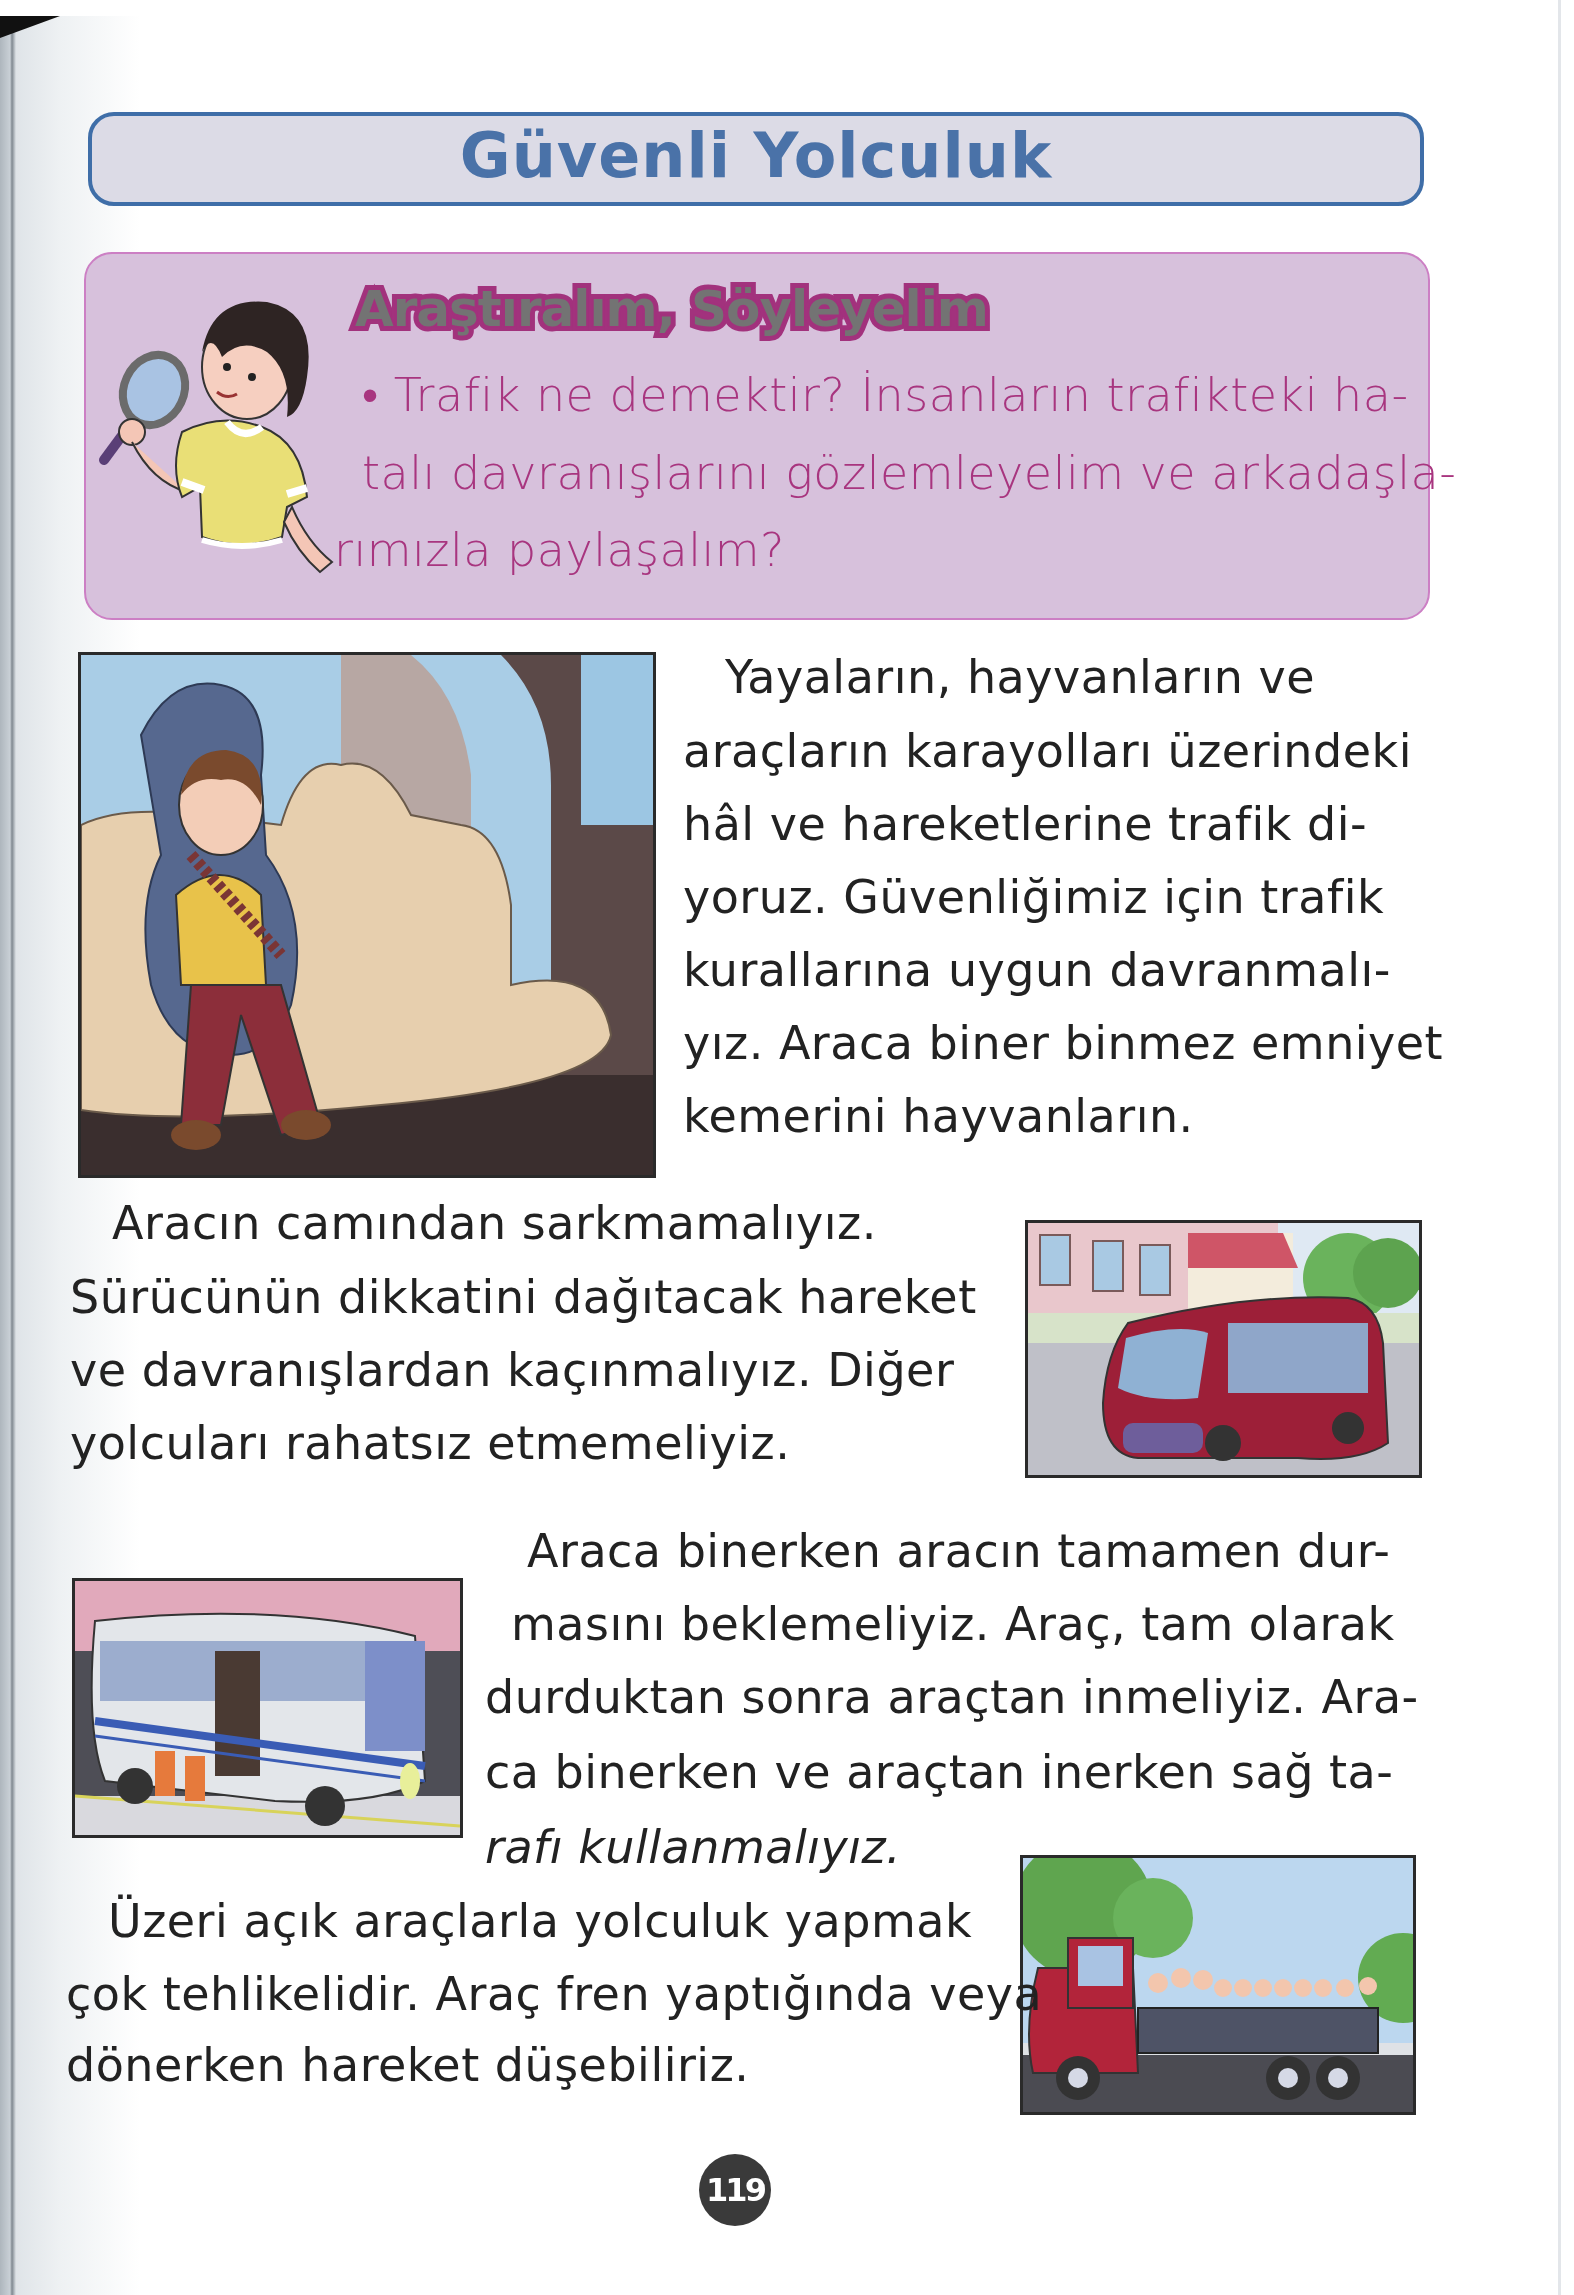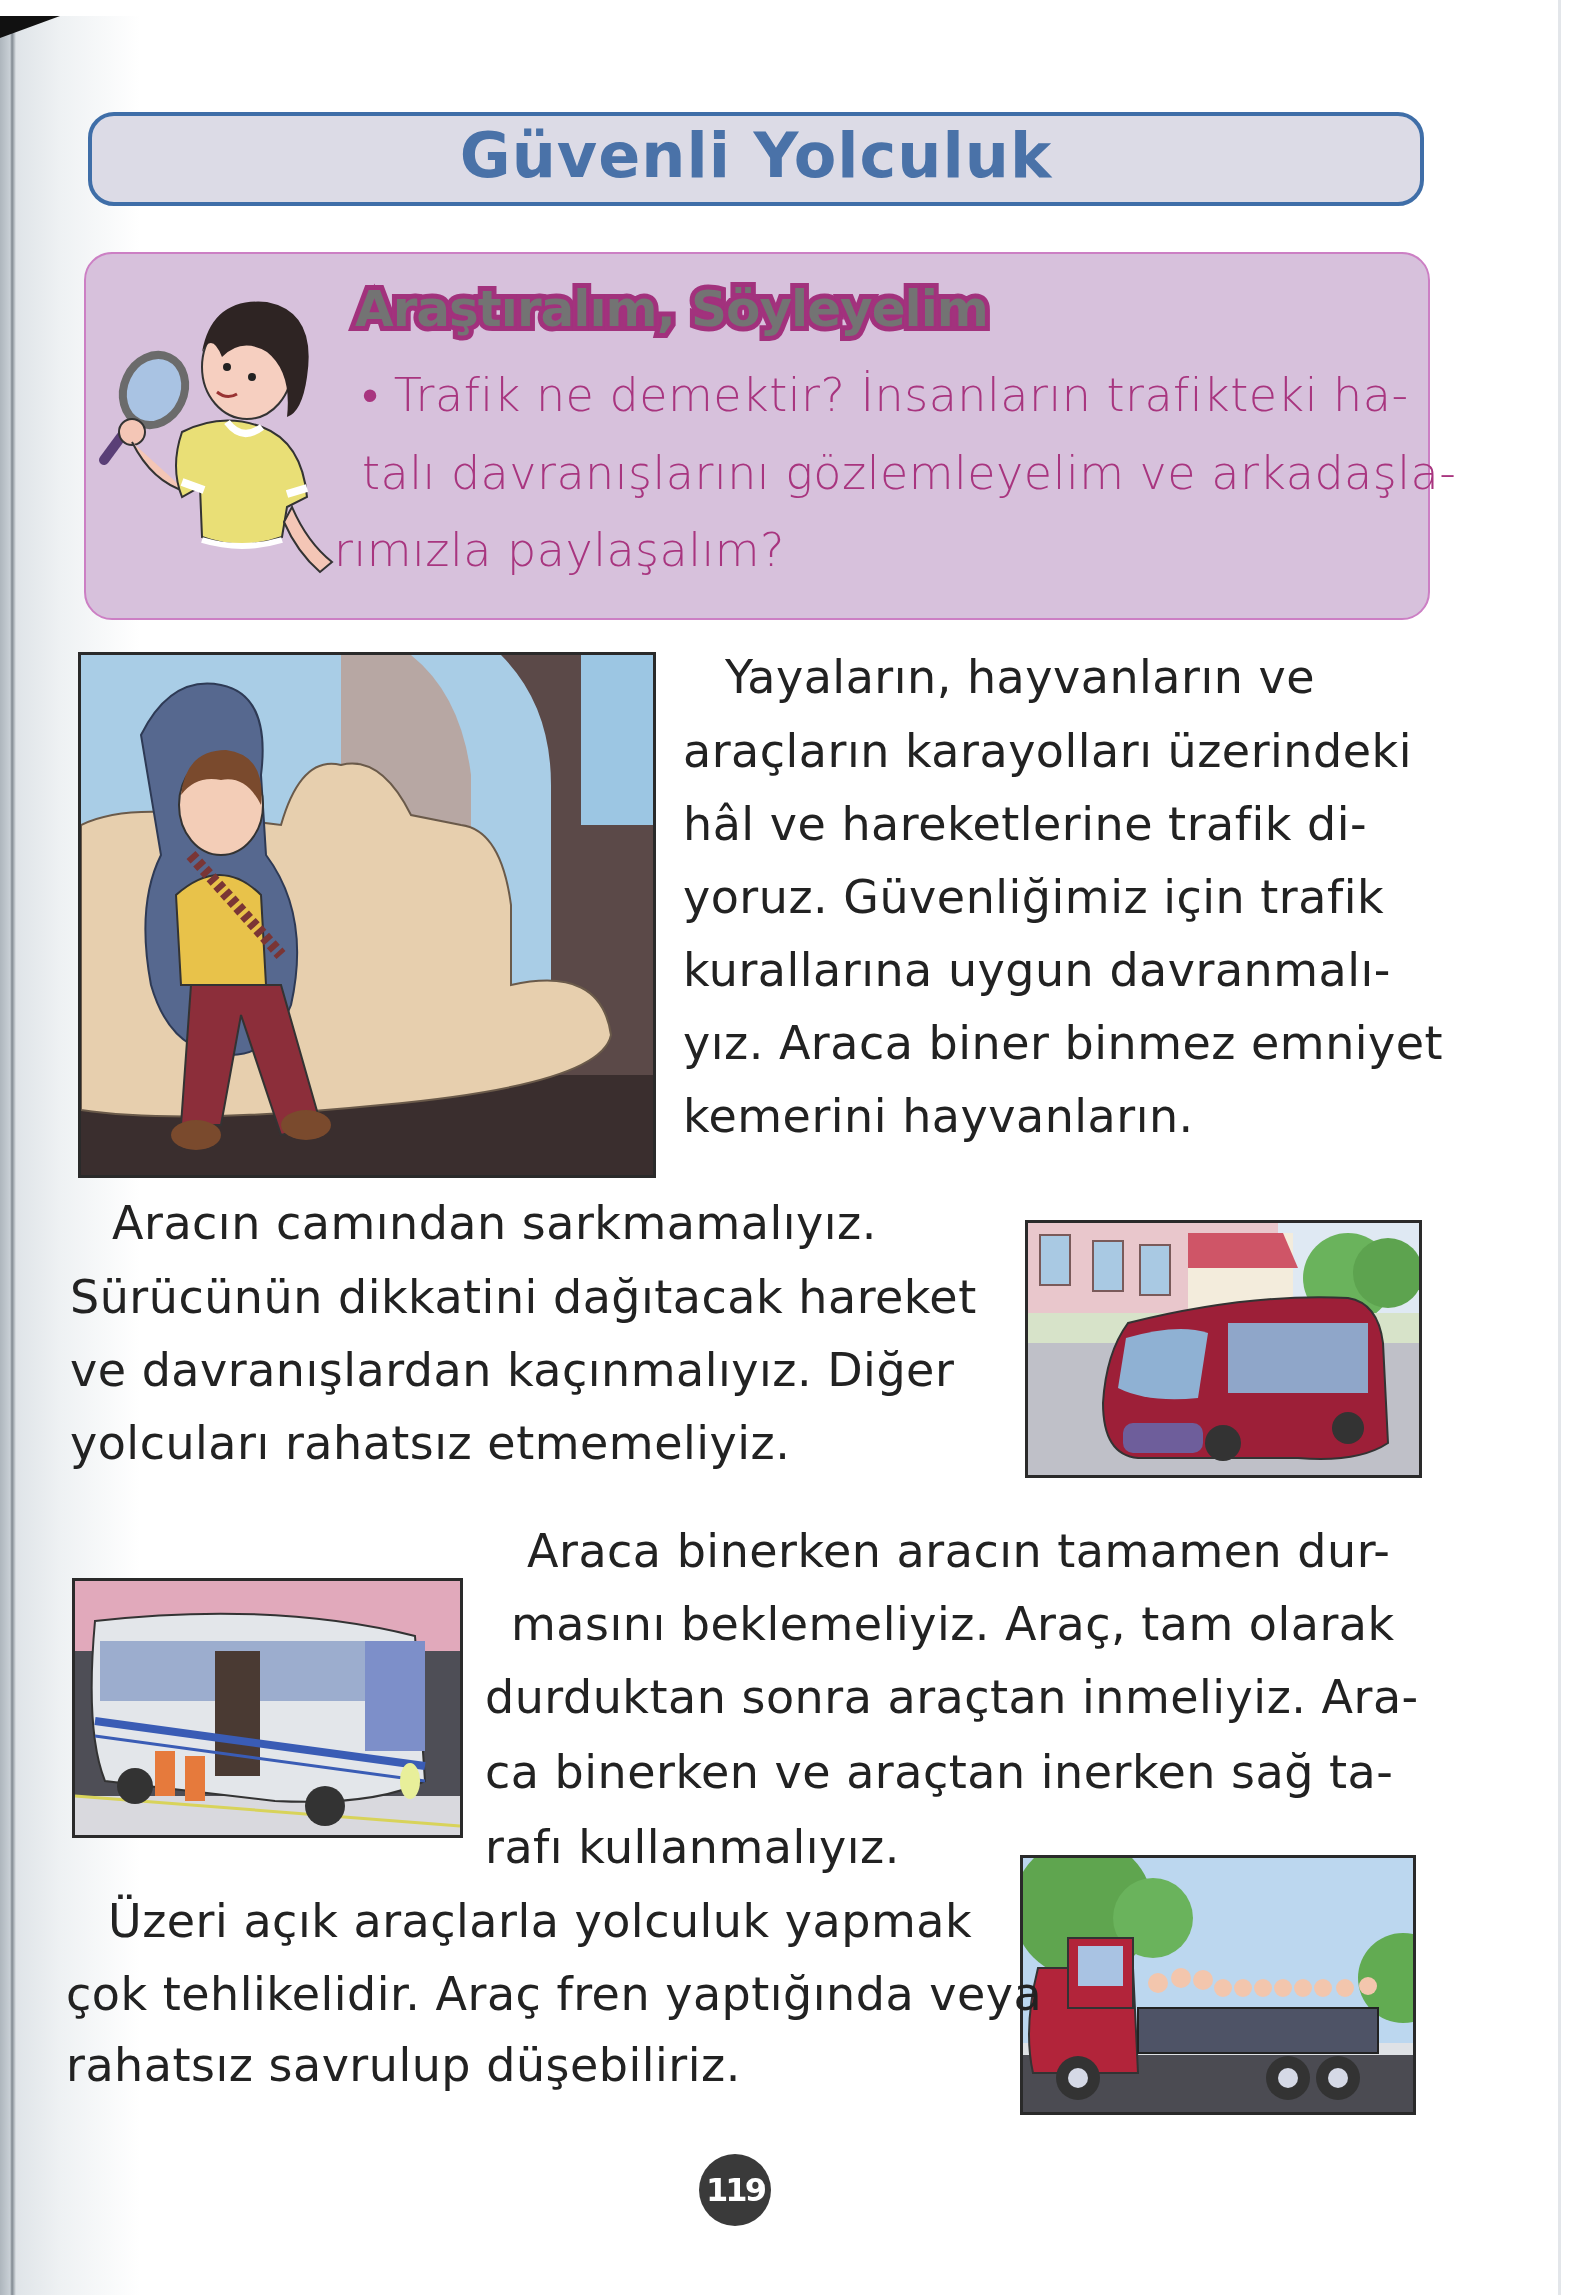--- a/index.html
+++ b/index.html
@@ -178,21 +178,21 @@
     <ellipse cx="335" cy="200" rx="10" ry="18" fill="#e8ef9a"></ellipse>
     <rect x="80" y="170" width="20" height="45" fill="#e67a3c"></rect>
     <rect x="110" y="175" width="20" height="45" fill="#e67a3c"></rect>
   </svg>
 </div>
 
 <div class="body-line" style="left:527px; top:1524px;">Araca binerken aracın tamamen dur-</div>
 <div class="body-line" style="left:511px; top:1597px;">masını beklemeliyiz. Araç, tam olarak</div>
 <div class="body-line" style="left:485px; top:1670px;">durduktan sonra araçtan inmeliyiz. Ara-</div>
 <div class="body-line" style="left:485px; top:1745px;">ca binerken ve araçtan inerken sağ ta-</div>
-<div class="body-line" style="left:485px; top:1820px;">rafı kullanmalıyız.</div>
+<div class="body-line" style="left:485px; top:1820px;font-style:italic;">rafı kullanmalıyız.</div>
 
 <div class="pic" style="left:1020px; top:1855px; width:396px; height:260px; background:#b8d4ee;">
   <svg width="390" height="254" viewBox="0 0 390 254">
     <rect x="0" y="0" width="390" height="254" fill="#bcd7ef"></rect>
     <circle cx="60" cy="50" r="70" fill="#5fa54f"></circle>
     <circle cx="130" cy="60" r="40" fill="#6ab35c"></circle>
     <circle cx="380" cy="120" r="45" fill="#62ab52"></circle>
     <rect x="0" y="195" width="390" height="59" fill="#4b4b52"></rect>
     <rect x="0" y="185" width="390" height="12" fill="#dfe2e6"></rect>
     <path d="M15 110 L110 110 L115 215 L10 215 Q0 170 15 110 Z" fill="#b2243a" stroke="#333" stroke-width="2"></path>
@@ -216,15 +216,15 @@
       <circle cx="55" cy="220" r="10" fill="#d5d9e6"></circle>
     <circle cx="265" cy="220" r="22" fill="#333"></circle>
       <circle cx="265" cy="220" r="10" fill="#d5d9e6"></circle>
     <circle cx="315" cy="220" r="22" fill="#333"></circle>
       <circle cx="315" cy="220" r="10" fill="#d5d9e6"></circle>
   </svg>
 </div>
 
 <div class="body-line" style="left:108px; top:1894px;">Üzeri açık araçlarla yolculuk yapmak</div>
 <div class="body-line" style="left:66px; top:1967px;">çok tehlikelidir. Araç fren yaptığında veya</div>
-<div class="body-line" style="left:66px; top:2038px;">rahatsız savrulup düşebiliriz.</div>
+<div class="body-line" style="left:66px; top:2038px;">dönerken hareket düşebiliriz.</div>
 
 <div class="page-num">119</div>
 
 </body></html>

